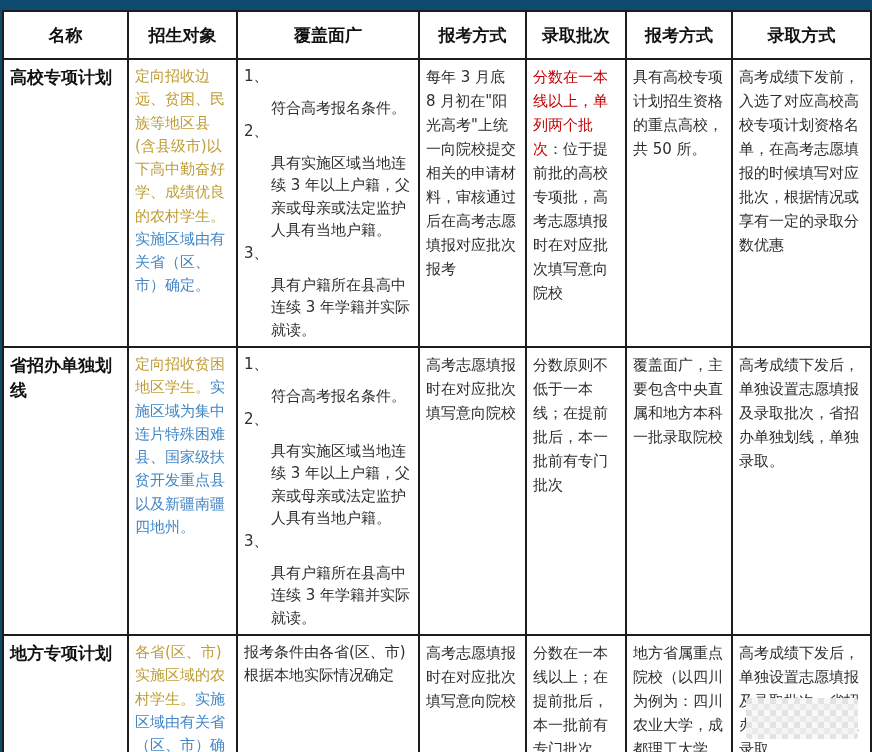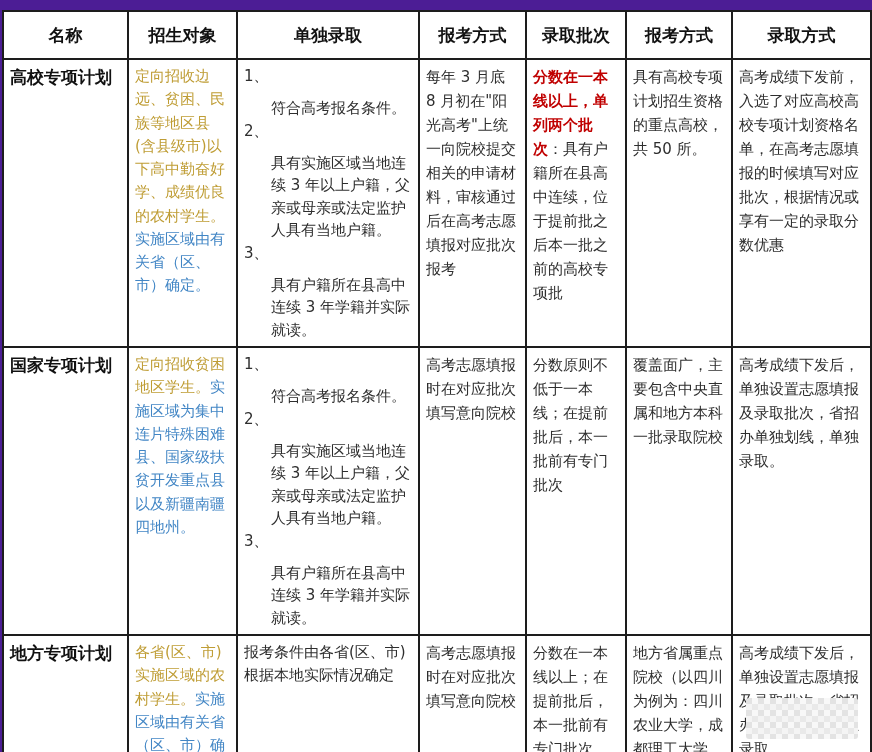--- a/index.html
+++ b/index.html
@@ -1,36 +1,36 @@
 <!DOCTYPE html>
 <html><head>
 <meta charset="utf-8">
 <style>
   html,body{margin:0;padding:0;background:#fff;}
   .page{
-    position:relative;width:872px;height:752px;background:#4c1d95;overflow:hidden;
+    position:relative;width:872px;height:752px;background:#0c4a6e;overflow:hidden;
     font-family:"DejaVu Sans","Liberation Sans",sans-serif;color:#2c2c2c;
   }
   table.plan{
     position:absolute;top:10px;left:2px;width:868px;
     border-collapse:collapse;table-layout:fixed;background:#fff;
   }
   .plan th,.plan td{
     border:2px solid #1d1d1d;vertical-align:top;padding:5px 6px;
     overflow:hidden;
   }
   .plan th{
     font-size:17px;font-weight:bold;text-align:center;vertical-align:middle;
     height:42px;color:#111;padding:2px;
   }
   .name-cell{font-size:17px;font-weight:bold;color:#111;line-height:1.45;padding-top:7px;}
   .body-text{font-size:15px;line-height:1.55;color:#2e2e2e;}
   .gold{color:#bf9d35;}
   .blue{color:#4286c5;}
-  .red{color:#c00000;font-weight:bold;}
+  .red{color:#c00000;font-weight:normal;}
   .cond{display:flex;font-size:15px;line-height:1.5;color:#2e2e2e;}
   .cond .num{flex:0 0 27px;}
   .cond .txt{flex:1;margin-top:32px;}
   .censor{
     display:inline-block;vertical-align:middle;border-radius:2px;
     background-image:conic-gradient(#f7f7f7 0 25%, #e9e9e9 0 50%, #f3f3f3 0 75%, #e4e4e4 0);
     background-size:11px 11px;
   }
   .censor-a{width:48px;height:16px;margin-left:2px;}
   .censor-b{width:44px;height:16px;margin-left:3px;}
@@ -51,21 +51,21 @@
         <col style="width:182px">
       <col style="width:107px">
         <col style="width:100px">
         <col style="width:106px">
       <col style="width:139px">
     </colgroup>
     <thead>
       <tr>
         <th>名称</th>
         <th>招生对象</th>
-        <th>单独录取</th>
+        <th>覆盖面广</th>
         <th>报考方式</th>
         <th>录取批次</th>
         <th>报考方式</th>
         <th>录取方式</th>
       </tr>
     </thead>
     <tbody>
 
       <tr>
         <td class="name-cell" style="height:254px">高校专项计划</td>
@@ -81,28 +81,28 @@
             <span class="num">2、</span>
             <span class="txt">具有实施区域当地连续 3 年以上户籍，父亲或母亲或法定监护人具有当地户籍。</span>
           </div>
           <div class="cond">
             <span class="num">3、</span>
             <span class="txt">具有户籍所在县高中连续 3 年学籍并实际就读。</span>
           </div>
         </td>
         <td class="body-text" style="line-height:1.6">每年 3 月底 8 月初在"阳光高考"上统一向院校提交相关的申请材料，审核通过后在高考志愿填报对应批次报考</td>
         <td class="body-text" style="line-height:1.6">
-          <span class="red">分数在一本线以上，单列两个批次</span><span>：具有户籍所在县高中连续，位于提前批之后本一批之前的高校专项批</span>
+          <span class="red">分数在一本线以上，单列两个批次</span><span>：位于提前批的高校专项批，高考志愿填报时在对应批次填写意向院校</span>
         </td>
         <td class="body-text" style="line-height:1.6">具有高校专项计划招生资格的重点高校，共 50 所。</td>
         <td class="body-text" style="line-height:1.6">高考成绩下发前，入选了对应高校高校专项计划资格名单，在高考志愿填报的时候填写对应批次，根据情况或享有一定的录取分数优惠</td>
       </tr>
 
       <tr>
-        <td class="name-cell" style="height:237px">国家专项计划</td>
+        <td class="name-cell" style="height:237px">省招办单独划线</td>
         <td class="body-text">
           <span class="gold">定向招收贫困地区学生。</span><span class="blue">实施区域为集中连片特殊困难县、国家级扶贫开发重点县以及新疆南疆四地州。</span>
         </td>
         <td>
           <div class="cond">
             <span class="num">1、</span>
             <span class="txt">符合高考报名条件。</span>
           </div>
           <div class="cond">
             <span class="num">2、</span>

